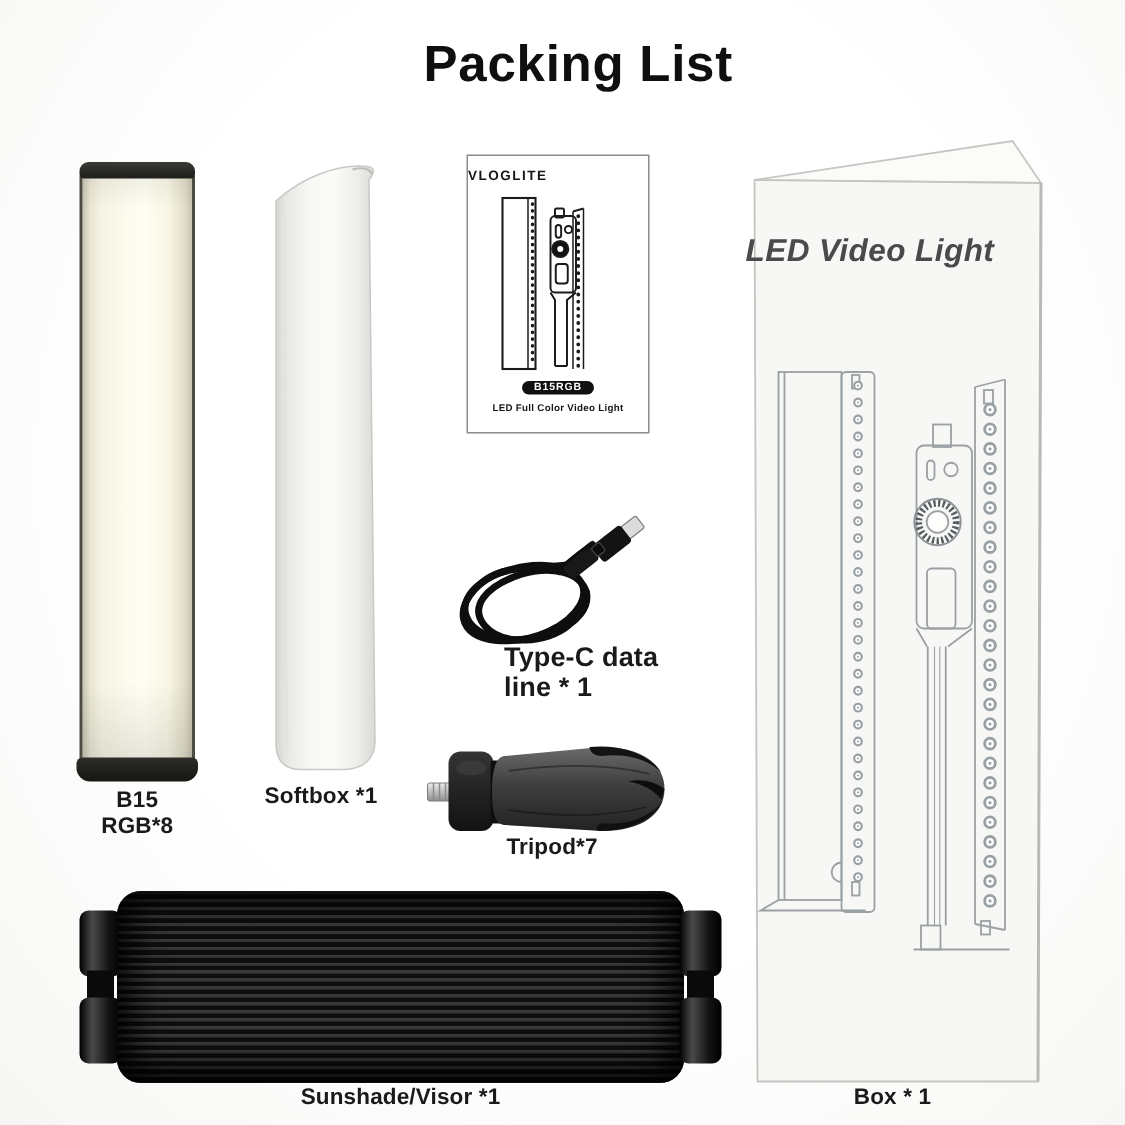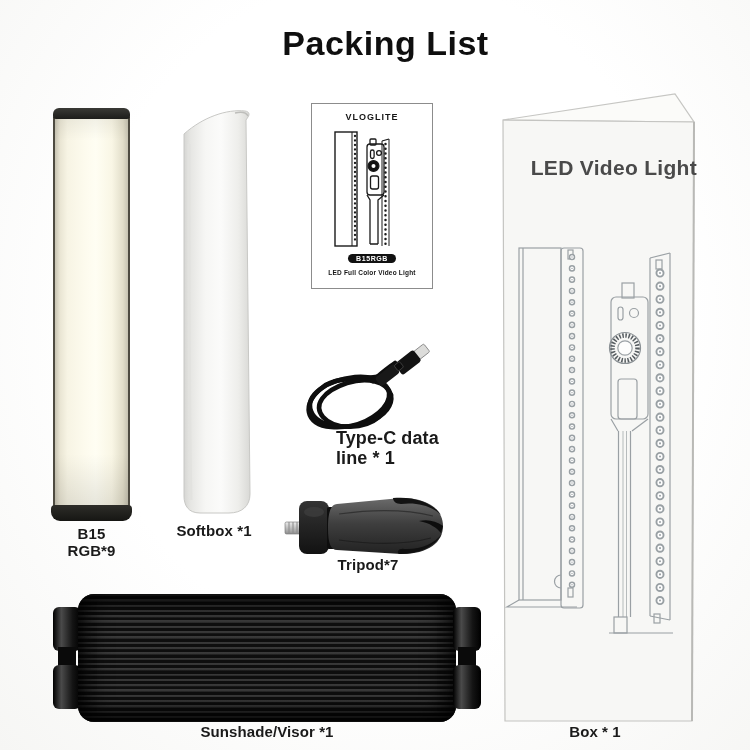--- a/index.html
+++ b/index.html
@@ -42,40 +42,40 @@
     position:absolute;bottom:0;left:-2px;right:-2px;height:16px;
     background:linear-gradient(180deg,#2e2d29,#161613);
     border-radius:4px 4px 9px 9px;
   }
   
   .card{
     left:311px;top:103px;width:122px;height:186px;
     background:#fff;border:1px solid #8c8c8c;box-sizing:border-box;
   }
   .card-brand{
-    position:absolute;top:8px;left:0;right:0;text-align:center;
+    position:absolute;top:8px;left:0;right:0;text-align:left;
     font-size:9px;font-weight:700;letter-spacing:1px;color:#161616;
   }
   .card-badge{
     position:absolute;top:150px;left:50%;transform:translateX(-50%);
     background:#111;color:#fff;font-size:7px;font-weight:700;
     padding:1px 8px;border-radius:6px;letter-spacing:0.6px;white-space:nowrap;
   }
   .card-sub{
     position:absolute;top:165px;left:0;right:0;text-align:center;
     font-size:6.5px;font-weight:700;color:#161616;letter-spacing:0.2px;
   }
   
   .cable-label{
     left:336px;top:429px;width:132px;text-align:left;font-size:18px;
   }
   
   .box-print-title{
-    position:absolute;top:66px;left:0;right:0;text-align:right;
-    font-size:21px;font-weight:700;color:#4a4a4a;letter-spacing:0.3px;
+    position:absolute;top:66px;left:0;right:0;text-align:left;
+    font-size:21px;font-weight:700;color:#4a4a4a;letter-spacing:0.3px;font-style:italic;
   }
   .box-print-sub{
     position:absolute;top:90px;left:0;right:0;text-align:center;
     font-size:15px;font-weight:700;color:#4a4a4a;letter-spacing:0.4px;
   }
   
   .shade{left:53px;top:594px;width:428px;height:128px;}
   .shade-body{
     position:absolute;left:25px;top:0;width:378px;height:128px;border-radius:16px;
     background:repeating-linear-gradient(180deg,#3a3a3a 0px,#353535 1.8px,#0e0e0e 2.6px,#0e0e0e 5.3px);
@@ -100,21 +100,21 @@
 
 <div class="canvas">
 
   <div class="page-title">Packing List</div>
 
   <div class="abs tube">
     <div class="tube-body"></div>
     <div class="tube-cap-top"></div>
     <div class="tube-cap-bottom"></div>
   </div>
-  <div class="label" style="left:53px;top:526px;width:77px;font-weight:600;">B15 RGB*9</div>
+  <div class="label" style="left:53px;top:526px;width:77px;font-weight:600;">B15 RGB*8</div>
 
   <svg class="abs" style="left:175px;top:104px;" width="78" height="414" viewBox="0 0 78 414">
     <defs>
       <linearGradient id="softg" x1="0" y1="0" x2="1" y2="0">
         <stop offset="0" stop-color="#d6d6d3"></stop>
         <stop offset="0.10" stop-color="#e6e6e3"></stop>
         <stop offset="0.32" stop-color="#f6f6f4"></stop>
         <stop offset="0.56" stop-color="#fbfbfa"></stop>
         <stop offset="0.82" stop-color="#eeeeeb"></stop>
         <stop offset="1" stop-color="#d9d9d6"></stop>

